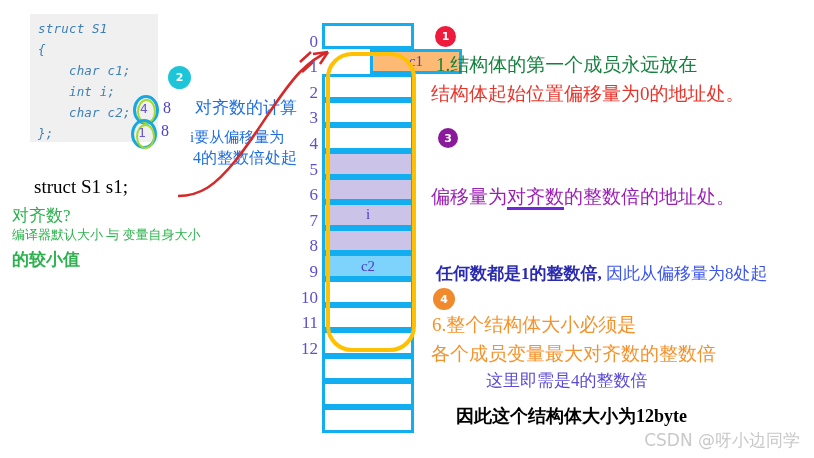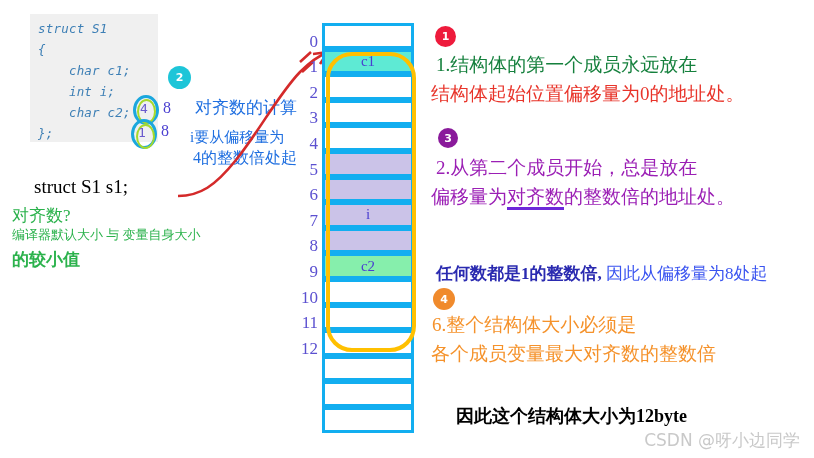--- a/index.html
+++ b/index.html
@@ -127,64 +127,64 @@
   <div class="anno" style="left:12px;top:248px;font-size:17px;color:#2bb24c;font-weight:bold;">的较小值</div>
 
   <svg width="814" height="458">
     <path d="M178,196 C200,196 215,186 236,160 C260,130 278,95 300,72 C310,62 318,56 328,52" stroke="#d42a2a" stroke-width="2.6" fill="none"></path>
     <path d="M328,52 L313,54 M328,52 L320,64" stroke="#d42a2a" stroke-width="2.6" fill="none"></path>
     <path d="M300,62 L311,52 M302,72 L313,62" stroke="#d42a2a" stroke-width="2.6" fill="none"></path>
   </svg>
 
   <div id="mem-grid">
       <div class="cell" style="top: 0px; background: rgb(255, 255, 255);"></div>
-      <div class="cell" style="top: 25.6px; background: #5eead4;">
+      <div class="cell" style="top: 25.6px; background: #fdba74; margin-left: 48px;">
         <span>c1</span>
       </div>
       <div class="cell" style="top: 51.2px; background: rgb(255, 255, 255);"></div>
       <div class="cell" style="top: 76.8px; background: rgb(255, 255, 255);"></div>
       <div class="cell" style="top: 102.4px; background: rgb(255, 255, 255);"></div>
       <div class="cell" style="top: 128px; background: rgb(203, 195, 232);"></div>
       <div class="cell" style="top: 153.6px; background: rgb(203, 195, 232);"></div>
       <div class="cell" style="top: 179.2px; background: rgb(203, 195, 232);">
         <span>i</span>
       </div>
       <div class="cell" style="top: 204.8px; background: rgb(203, 195, 232);"></div>
-      <div class="cell" style="top: 230.4px; background: #86efac;">
+      <div class="cell" style="top: 230.4px; background: #7dd3fc;">
         <span>c2</span>
       </div>
       <div class="cell" style="top: 256px; background: rgb(255, 255, 255);"></div>
       <div class="cell" style="top: 281.6px; background: rgb(255, 255, 255);"></div>
       <div class="cell" style="top: 307.2px; background: rgb(255, 255, 255);"></div>
       <div class="cell" style="top: 332.8px; background: rgb(255, 255, 255);"></div>
       <div class="cell" style="top: 358.4px; background: rgb(255, 255, 255);"></div>
       <div class="cell" style="top: 384px; background: rgb(255, 255, 255);"></div>
     </div>
 
   <div id="struct-bracket"></div>
 
   <div class="badge" style="left:435px;top:26px;width:21px;height:21px;background:#ee1b3c;">1</div>
   <div class="anno" style="left:436px;top:52px;font-size:19px;color:#15803d;">1.结构体的第一个成员永远放在</div>
   <div class="anno" style="left:431px;top:81px;font-size:19px;color:#e8342a;">结构体起始位置偏移量为0的地址处。</div>
 
   <div class="badge" style="left:438px;top:128px;width:20px;height:20px;background:#8a1a9b;">3</div>
-  <div class="anno" style="left:436px;top:155px;font-size:19px;color:#9b1fb5;">2.从第二个成员开始，总是放在</div>
   <div class="anno" style="left:431px;top:184px;font-size:19px;color:#9b1fb5;">
     <span>偏移量为</span><span class="underline-green">对齐数</span><span>的整数倍的地址处。</span>
   </div>
 
   <div class="anno" style="left:436px;top:262px;font-size:17px;">
     <span style="color:#2a2ab0;font-weight:bold;">任何数都是1的整数倍,</span>
     <span style="color:#3a54f0;">因此从偏移量为8处起</span>
   </div>
 
   <div class="badge" style="left:433px;top:288px;width:22px;height:22px;background:#f08a2c;">4</div>
   <div class="anno" style="left:432px;top:312px;font-size:19px;color:#f5922b;">6.整个结构体大小必须是</div>
   <div class="anno" style="left:431px;top:341px;font-size:19px;color:#f5922b;">各个成员变量最大对齐数的整数倍</div>
 
+  <div class="anno" style="left:486px;top:369px;font-size:17px;color:#5b4bd8;">这里即需是4的整数倍</div>
 
   <div class="anno" style="left:456px;top:404px;font-size:18px;color:#000;font-weight:bold;">因此这个结构体大小为12byte</div>
 
   <div id="watermark">CSDN @呀小边同学</div>
 
 <div class="idx" style="left: 292px; top: 31.6px;">0</div>
     <div class="idx" style="left: 292px; top: 57.2px;">1</div>
     <div class="idx" style="left: 292px; top: 82.8px;">2</div>
     <div class="idx" style="left: 292px; top: 108.4px;">3</div>
     <div class="idx" style="left: 292px; top: 134px;">4</div>

